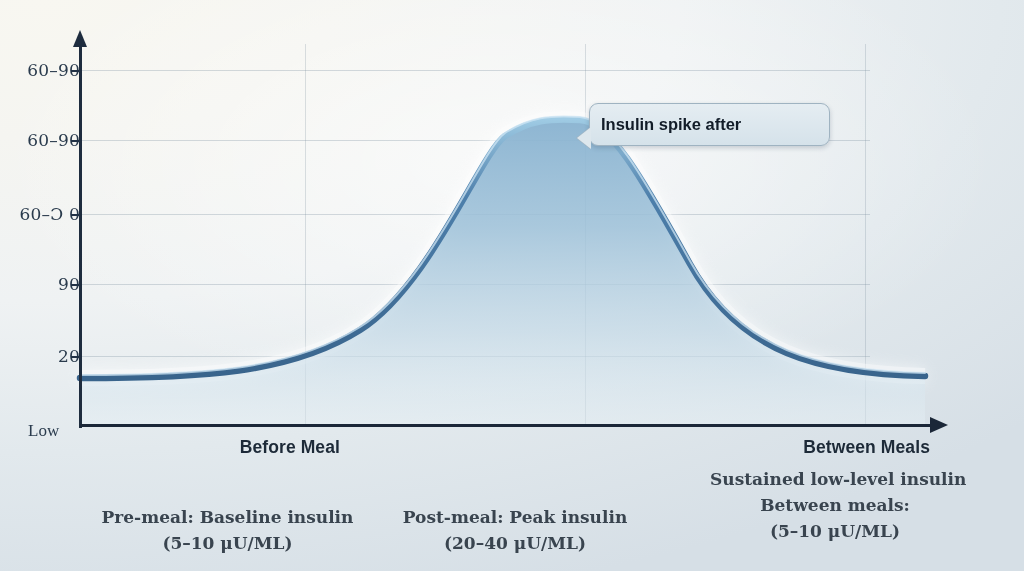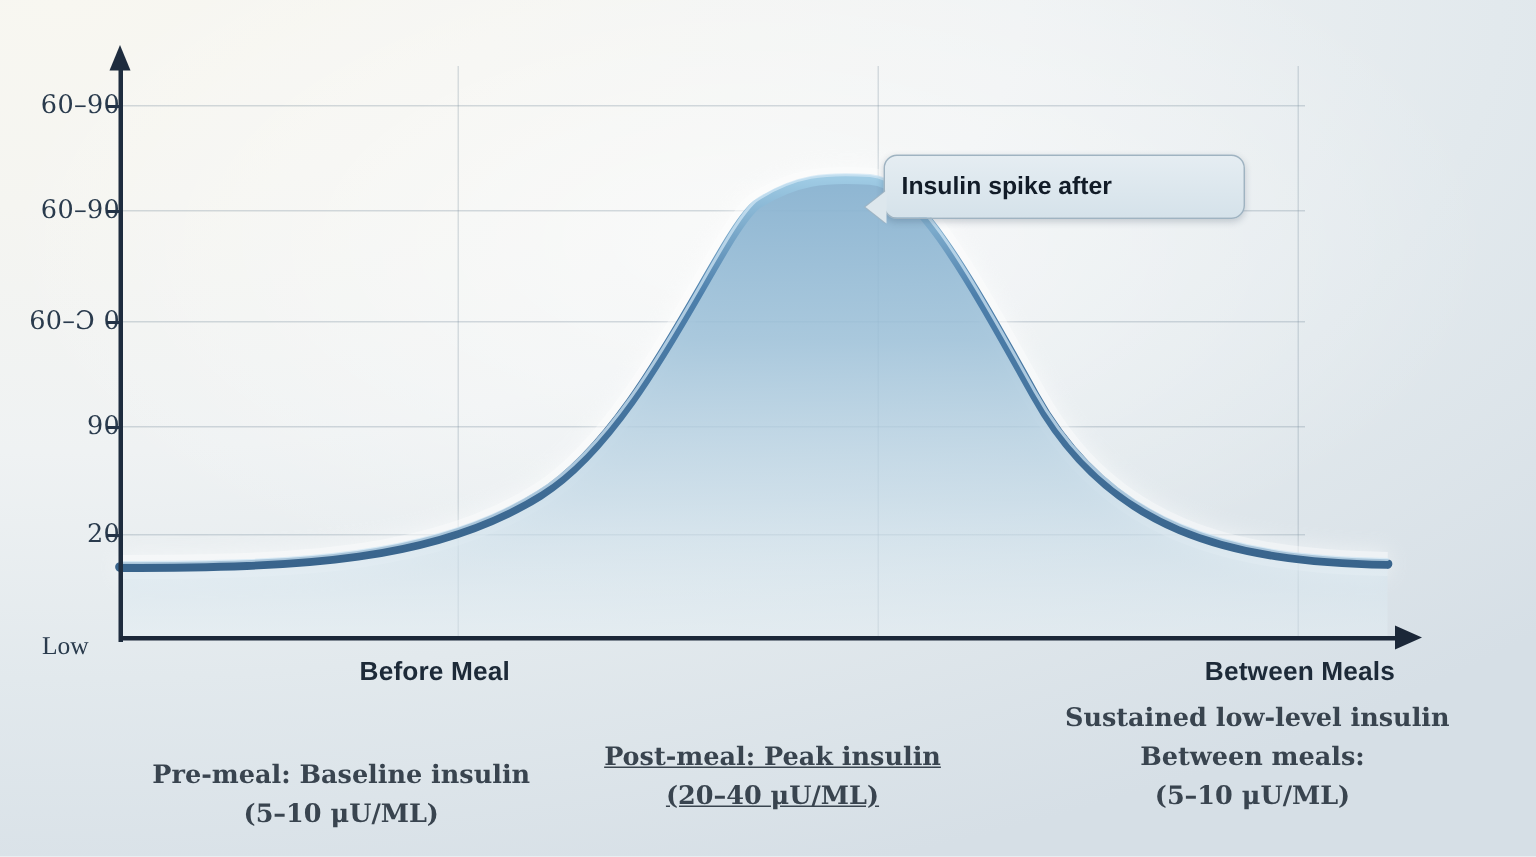--- a/index.html
+++ b/index.html
@@ -159,21 +159,21 @@
   <div class="axis-x-arrow"></div>
 
   <div class="catlabel" style="left:110px;width:230px;">Before Meal</div>
   <div class="catlabel" style="left:700px;width:230px;">Between Meals</div>
 
   <div class="caption" style="left:95px;top:480px;width:265px;margin-top:24px;">
     <div>Pre-meal: Baseline insulin</div>
     <div>(5–10 μU/ML)</div>
   </div>
 
-  <div class="caption" style="left:390px;top:492px;width:250px;text-decoration:underline;">
+  <div class="caption" style="left:390px;top:504px;width:250px;">
     <div>Post-meal: Peak insulin</div>
     <div>(20–40 μU/ML)</div>
   </div>
 
   <div class="caption" style="left:710px;top:466px;width:250px;">
     <div>Sustained low-level insulin</div>
     <div>Between meals:</div>
     <div>(5–10 μU/ML)</div>
   </div>
 

